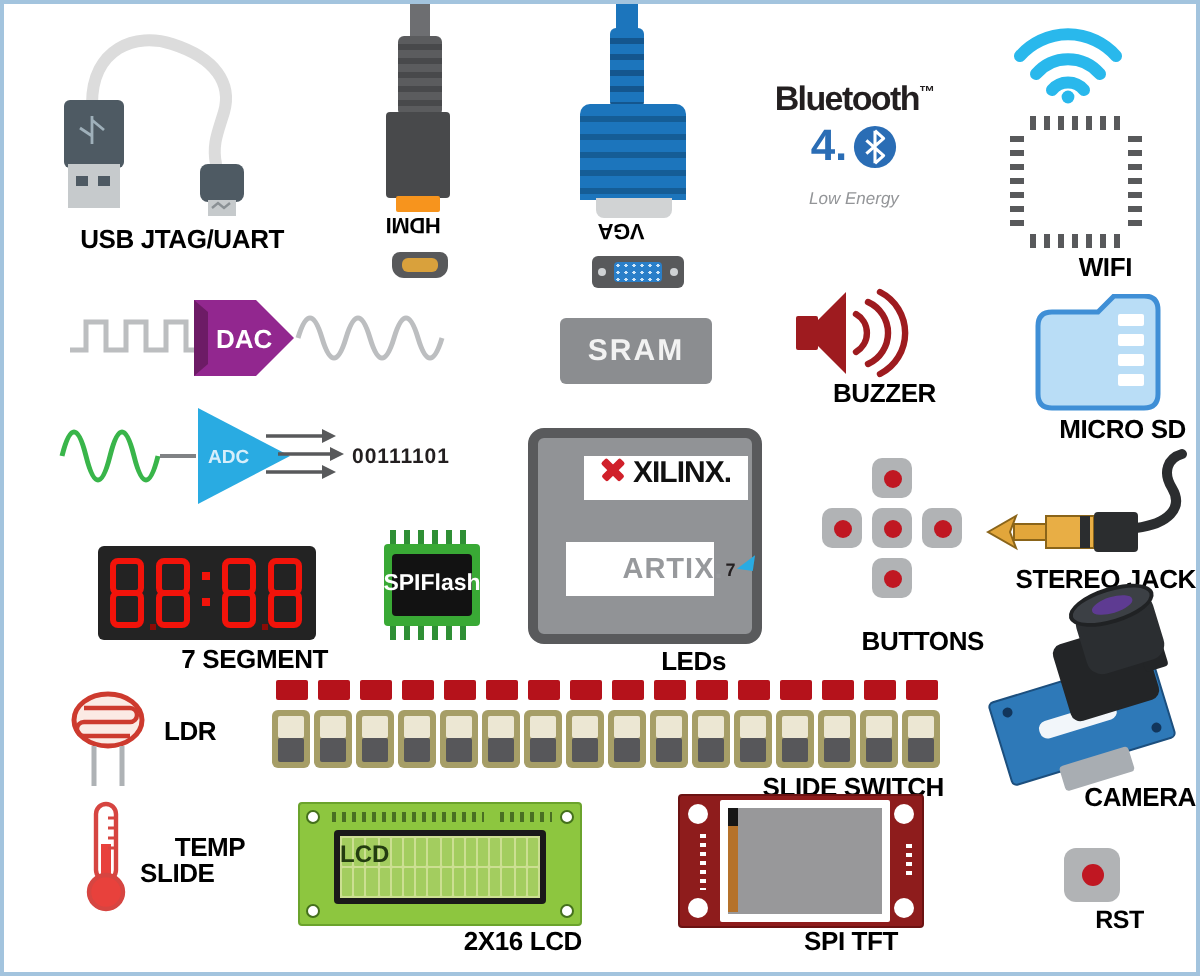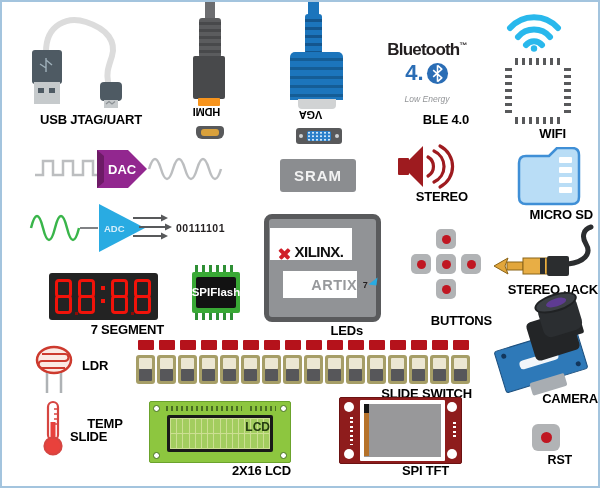--- a/index.html
+++ b/index.html
@@ -82,22 +82,22 @@
     background:repeating-linear-gradient(90deg,#2f8f35 0 3px,#fff 3px 7px);}
   .sf-pins.top{top:0;}.sf-pins.bot{bottom:0;}
   .sf-body{position:absolute;left:0;right:0;top:7px;bottom:7px;background:#39a935;border-radius:2px;}
   .sf-center{position:absolute;left:4px;right:4px;top:5px;bottom:5px;background:#121212;border-radius:2px;
     display:flex;flex-direction:row;align-items:center;justify-content:center;line-height:1.1;}
   .sf-center span{color:#fff;font-weight:bold;font-size:11.5px;}
 
   
   .fpga{left:262px;top:212px;width:117px;height:108px;background:#919396;
     border:5px solid #595a5c;border-radius:8px;box-sizing:border-box;}
-  .xilinx-box{position:absolute;left:1px;top:9px;width:82px;height:32px;background:#fff;
-    display:flex;align-items:flex-end;justify-content:center;gap:3px;}
+  .xilinx-box{position:absolute;left:23px;top:9px;width:82px;height:22px;background:#fff;
+    display:flex;align-items:flex-start;justify-content:center;gap:3px;}
   .x-glyph{position:relative;width:13px;height:13px;display:inline-block;}
   .x-glyph::before,.x-glyph::after{content:"";position:absolute;left:0;top:4.8px;width:13px;height:3.6px;
     background:#d0202a;border-radius:1px;}
   .x-glyph::before{transform:rotate(45deg);}
   .x-glyph::after{transform:rotate(-45deg);}
   .xilinx-text{font-weight:bold;font-size:15px;color:#111;letter-spacing:-0.5px;}
   .artix-box{position:absolute;left:14px;top:52px;width:74px;height:27px;background:#fff;
     display:flex;align-items:center;justify-content:center;}
   .artix-text{font-weight:bold;font-size:14.5px;color:#97999c;letter-spacing:0.5px;margin-left:48px;}
   .artix-7{font-weight:bold;font-size:9px;color:#231f20;vertical-align:super;margin-left:1px;}
@@ -125,21 +125,21 @@
   
   .lcd{left:147px;top:399px;width:142px;height:62px;background:#8dc63f;border:1px solid #6ba32c;
     border-radius:2px;box-sizing:border-box;}
   .lcd-screw{position:absolute;width:7px;height:7px;border-radius:50%;background:#fff;border:1.5px solid #44701c;box-sizing:border-box;}
   .lcd-pins{position:absolute;height:5px;top:4px;opacity:0.8;
     background:repeating-linear-gradient(90deg,#38591b 0 2px,transparent 2px 5px);}
   .lcd-screen{position:absolute;left:17px;top:13px;width:106px;height:37px;background:#191919;border-radius:2px;}
   .lcd-inner{position:absolute;left:3px;right:3px;top:3px;bottom:3px;background:#ccdf92;}
   .lcd-grid{position:absolute;left:1px;right:1px;top:1px;bottom:1px;display:grid;gap:1px;}
   .lcd-cell{background:#a3cd5f;border-radius:0.5px;}
-  .lcd-text{position:absolute;left:0;right:0;top:2px;text-align:right;font-weight:bold;
+  .lcd-text{position:absolute;left:0;right:0;top:2px;text-align:left;font-weight:bold;
     font-size:12px;color:#233c10;z-index:2;}
 
   
   .tft{left:337px;top:395px;width:123px;height:67px;background:#8e1c1c;border:1px solid #6b1212;
     border-radius:2px;box-sizing:border-box;}
   .tft-screw{position:absolute;width:10px;height:10px;border-radius:50%;background:#fff;}
   .tft-pins-l{position:absolute;left:10px;top:19px;width:3px;height:28px;
     background:repeating-linear-gradient(180deg,#fff 0 2px,transparent 2px 4.5px);}
   .tft-pins-r{position:absolute;left:113px;top:24px;width:3px;height:18px;
     background:repeating-linear-gradient(180deg,#fff 0 2px,transparent 2px 4.5px);}
@@ -205,21 +205,20 @@
 
   <div class="abs bt-word"><span>Bluetooth</span><sup>™</sup></div>
   <div class="abs bt-40">
     <span class="bt-4">4.</span>
     <svg width="23" height="23" viewBox="0 0 24 24">
       <circle cx="12" cy="12" r="11" fill="#2a6db5"></circle>
       <path d="M12 3.5 v17 M12 3.5 l4.5 4 L7.5 15.5 M12 20.5 l4.5 -4 L7.5 8.5" stroke="#fff" stroke-width="1.6" fill="none" stroke-linejoin="round"></path>
     </svg>
   </div>
   <div class="abs bt-tag">Low Energy</div>
-  <div class="lbl" style="left:383px;top:110px;width:84px">BLE 4.0</div>
 
   <svg class="abs" style="left:502px;top:5px" width="60" height="45">
     <path d="M6 21 A 32 32 0 0 1 54 21" stroke="#29b8ec" stroke-width="6" fill="none" stroke-linecap="round"></path>
     <path d="M14 30 A 21 21 0 0 1 46 30" stroke="#29b8ec" stroke-width="6" fill="none" stroke-linecap="round"></path>
     <path d="M22 38 A 10.5 10.5 0 0 1 38 38" stroke="#29b8ec" stroke-width="6" fill="none" stroke-linecap="round"></path>
     <circle cx="30" cy="41.5" r="3.2" fill="#29b8ec"></circle>
   </svg>
   <div class="abs esp-chip">
     <div class="esp-pins-top"></div>
     <div class="esp-pins-bottom"></div>
@@ -238,21 +237,21 @@
 
   <div class="abs sram">SRAM</div>
 
   <svg class="abs" style="left:394px;top:140px" width="62" height="48">
     <rect x="2" y="16" width="11" height="17" rx="1" fill="#9e1b1f"></rect>
     <polygon points="13,18 27,4 27,45 13,31" fill="#9e1b1f"></polygon>
     <path d="M32 15 a11 11 0 0 1 0 19" stroke="#9e1b1f" stroke-width="3.2" fill="none" stroke-linecap="round"></path>
     <path d="M38 9 a17 17 0 0 1 0 31" stroke="#9e1b1f" stroke-width="3.2" fill="none" stroke-linecap="round"></path>
     <path d="M44 4 a23 23 0 0 1 0 41" stroke="#9e1b1f" stroke-width="3.2" fill="none" stroke-linecap="round"></path>
   </svg>
-  <div class="lbl" style="left:392px;top:187px;width:74px">STEREO</div>
+  <div class="lbl" style="left:392px;top:187px;width:74px">BUZZER</div>
 
   <svg class="abs" style="left:511px;top:145px" width="74" height="60">
     <path d="M6 16 Q6 9 13 9 L36 9 L44 1 L59 1 Q66 1 66 8 L66 50 Q66 57 59 57 L13 57 Q6 57 6 50 Z" fill="#b9ddf6" stroke="#3f8fd6" stroke-width="2.5"></path>
     <rect x="46" y="10" width="13" height="6" rx="1" fill="#fff"></rect>
     <rect x="46" y="20" width="13" height="6" rx="1" fill="#fff"></rect>
     <rect x="46" y="30" width="13" height="6" rx="1" fill="#fff"></rect>
     <rect x="46" y="40" width="13" height="6" rx="1" fill="#fff"></rect>
   </svg>
   <div class="lbl" style="left:503px;top:205px;width:88px">MICRO SD</div>
 

